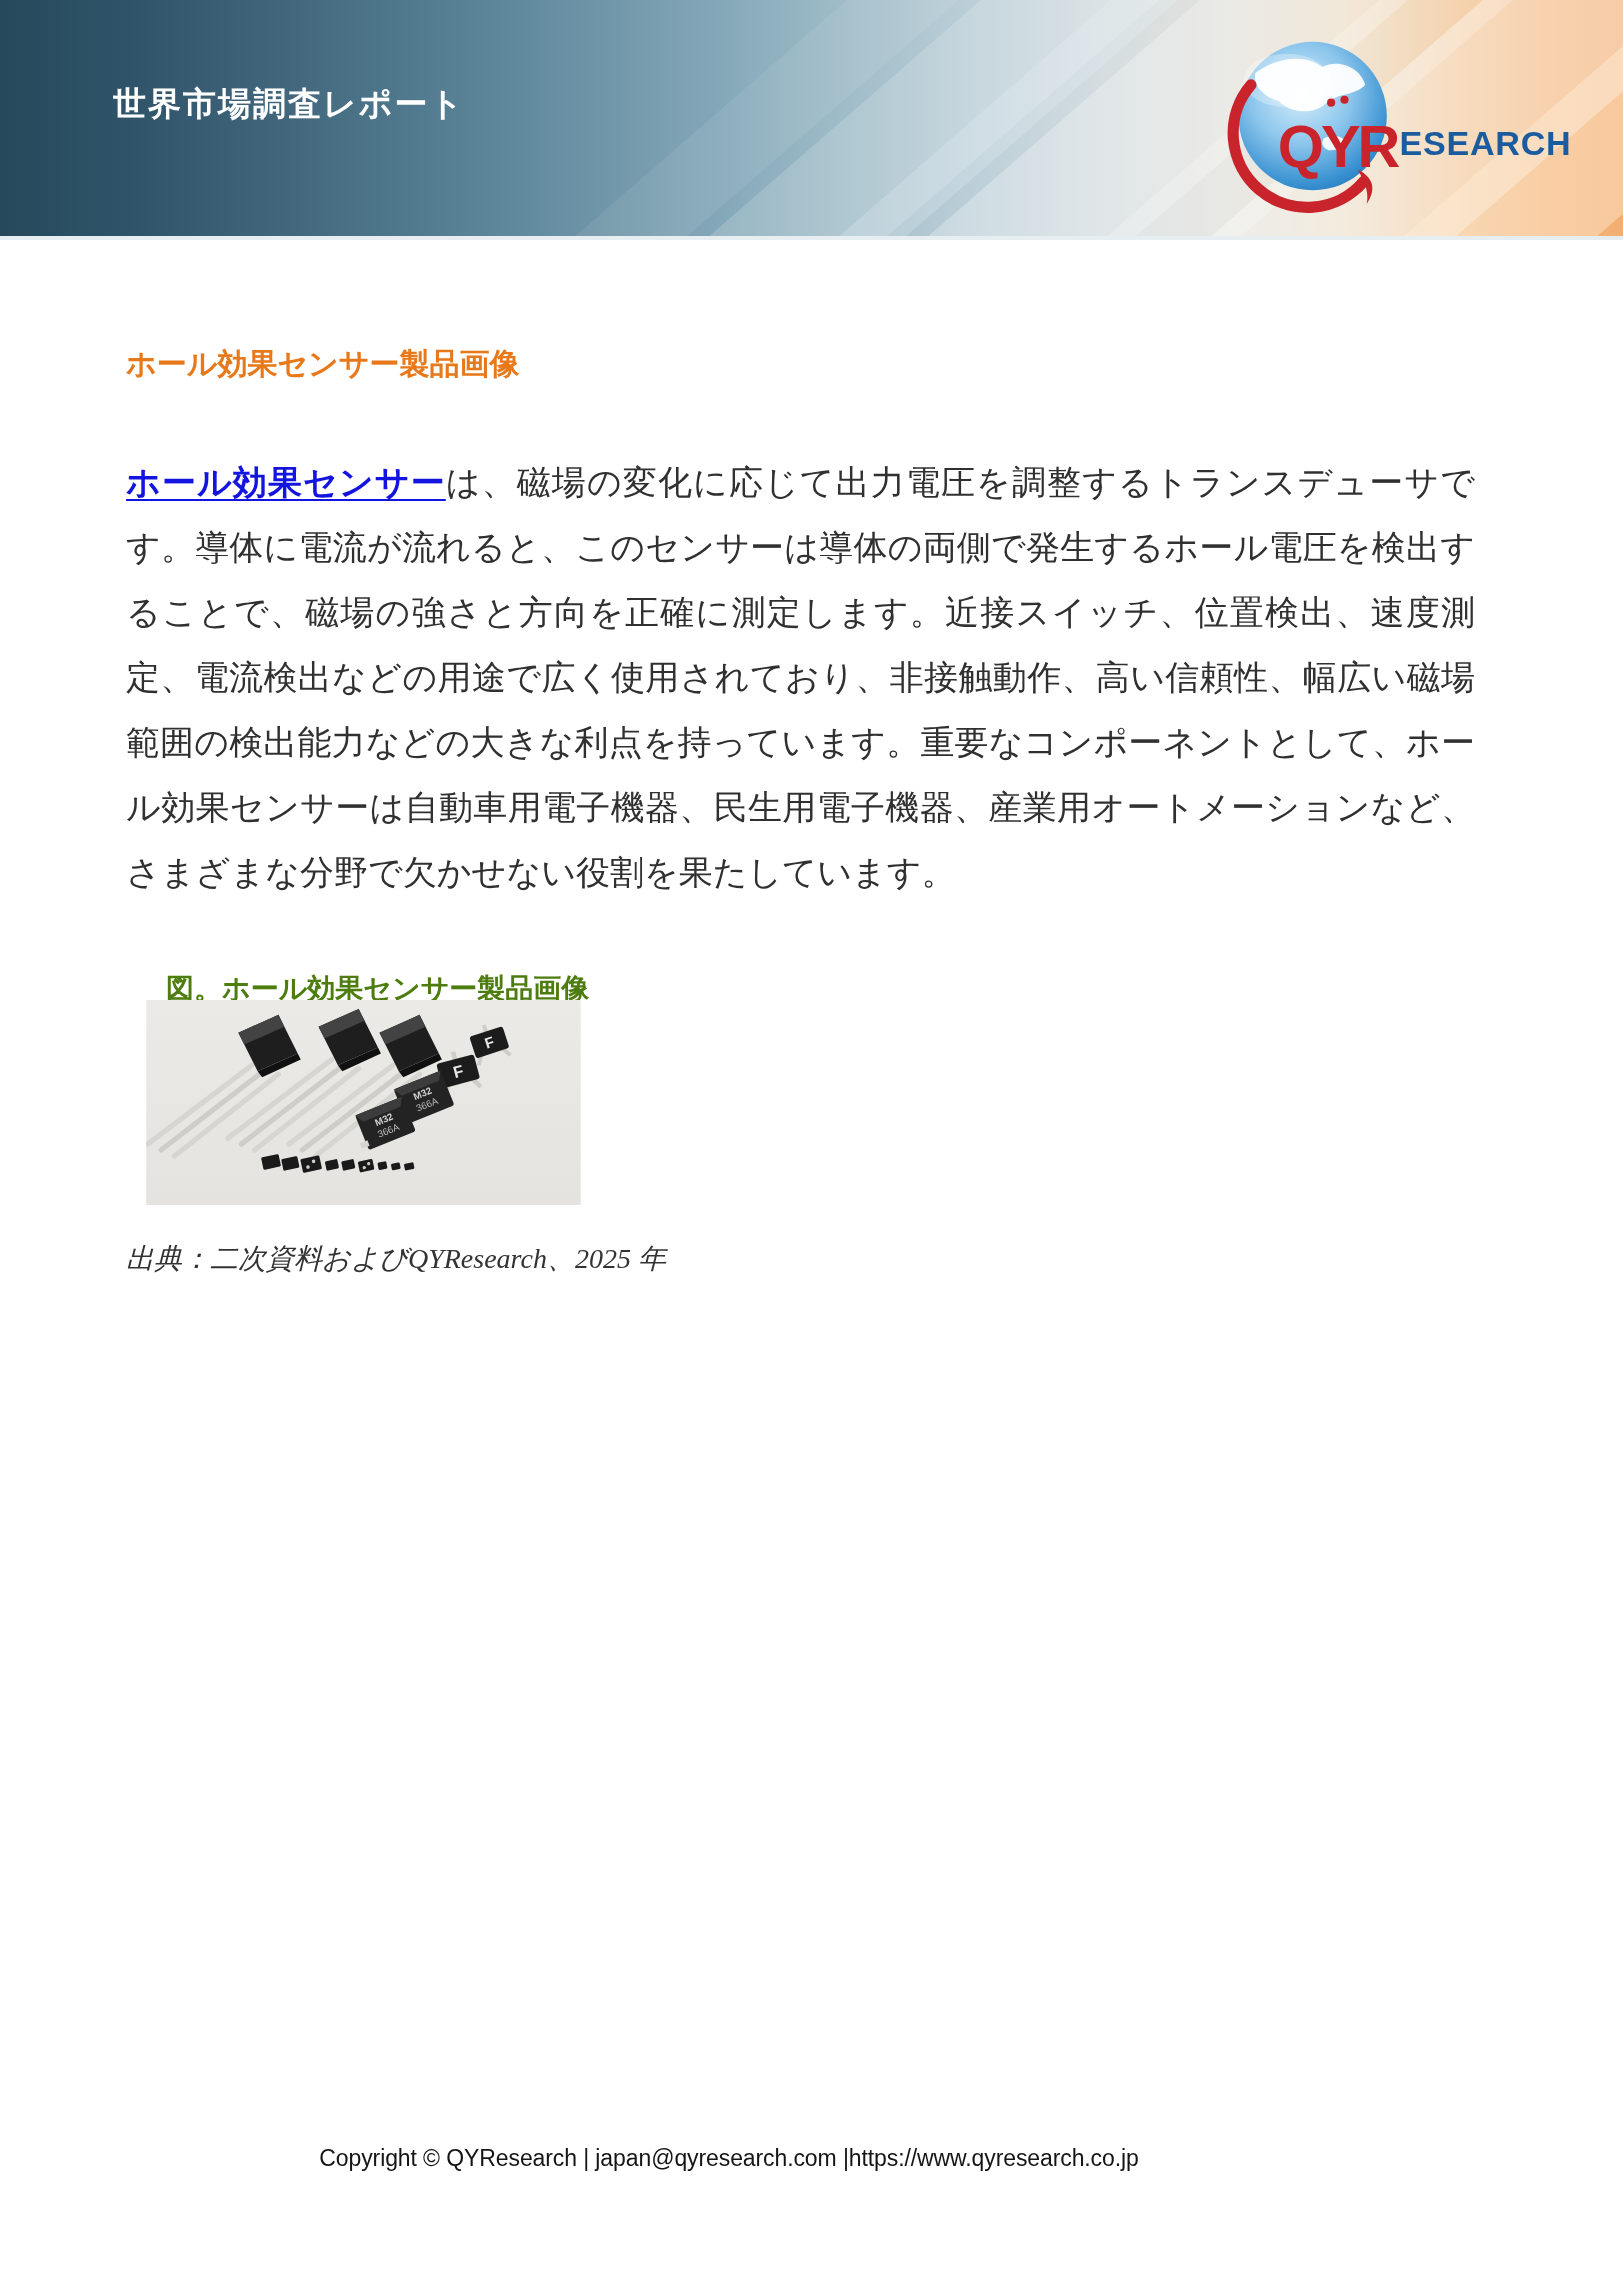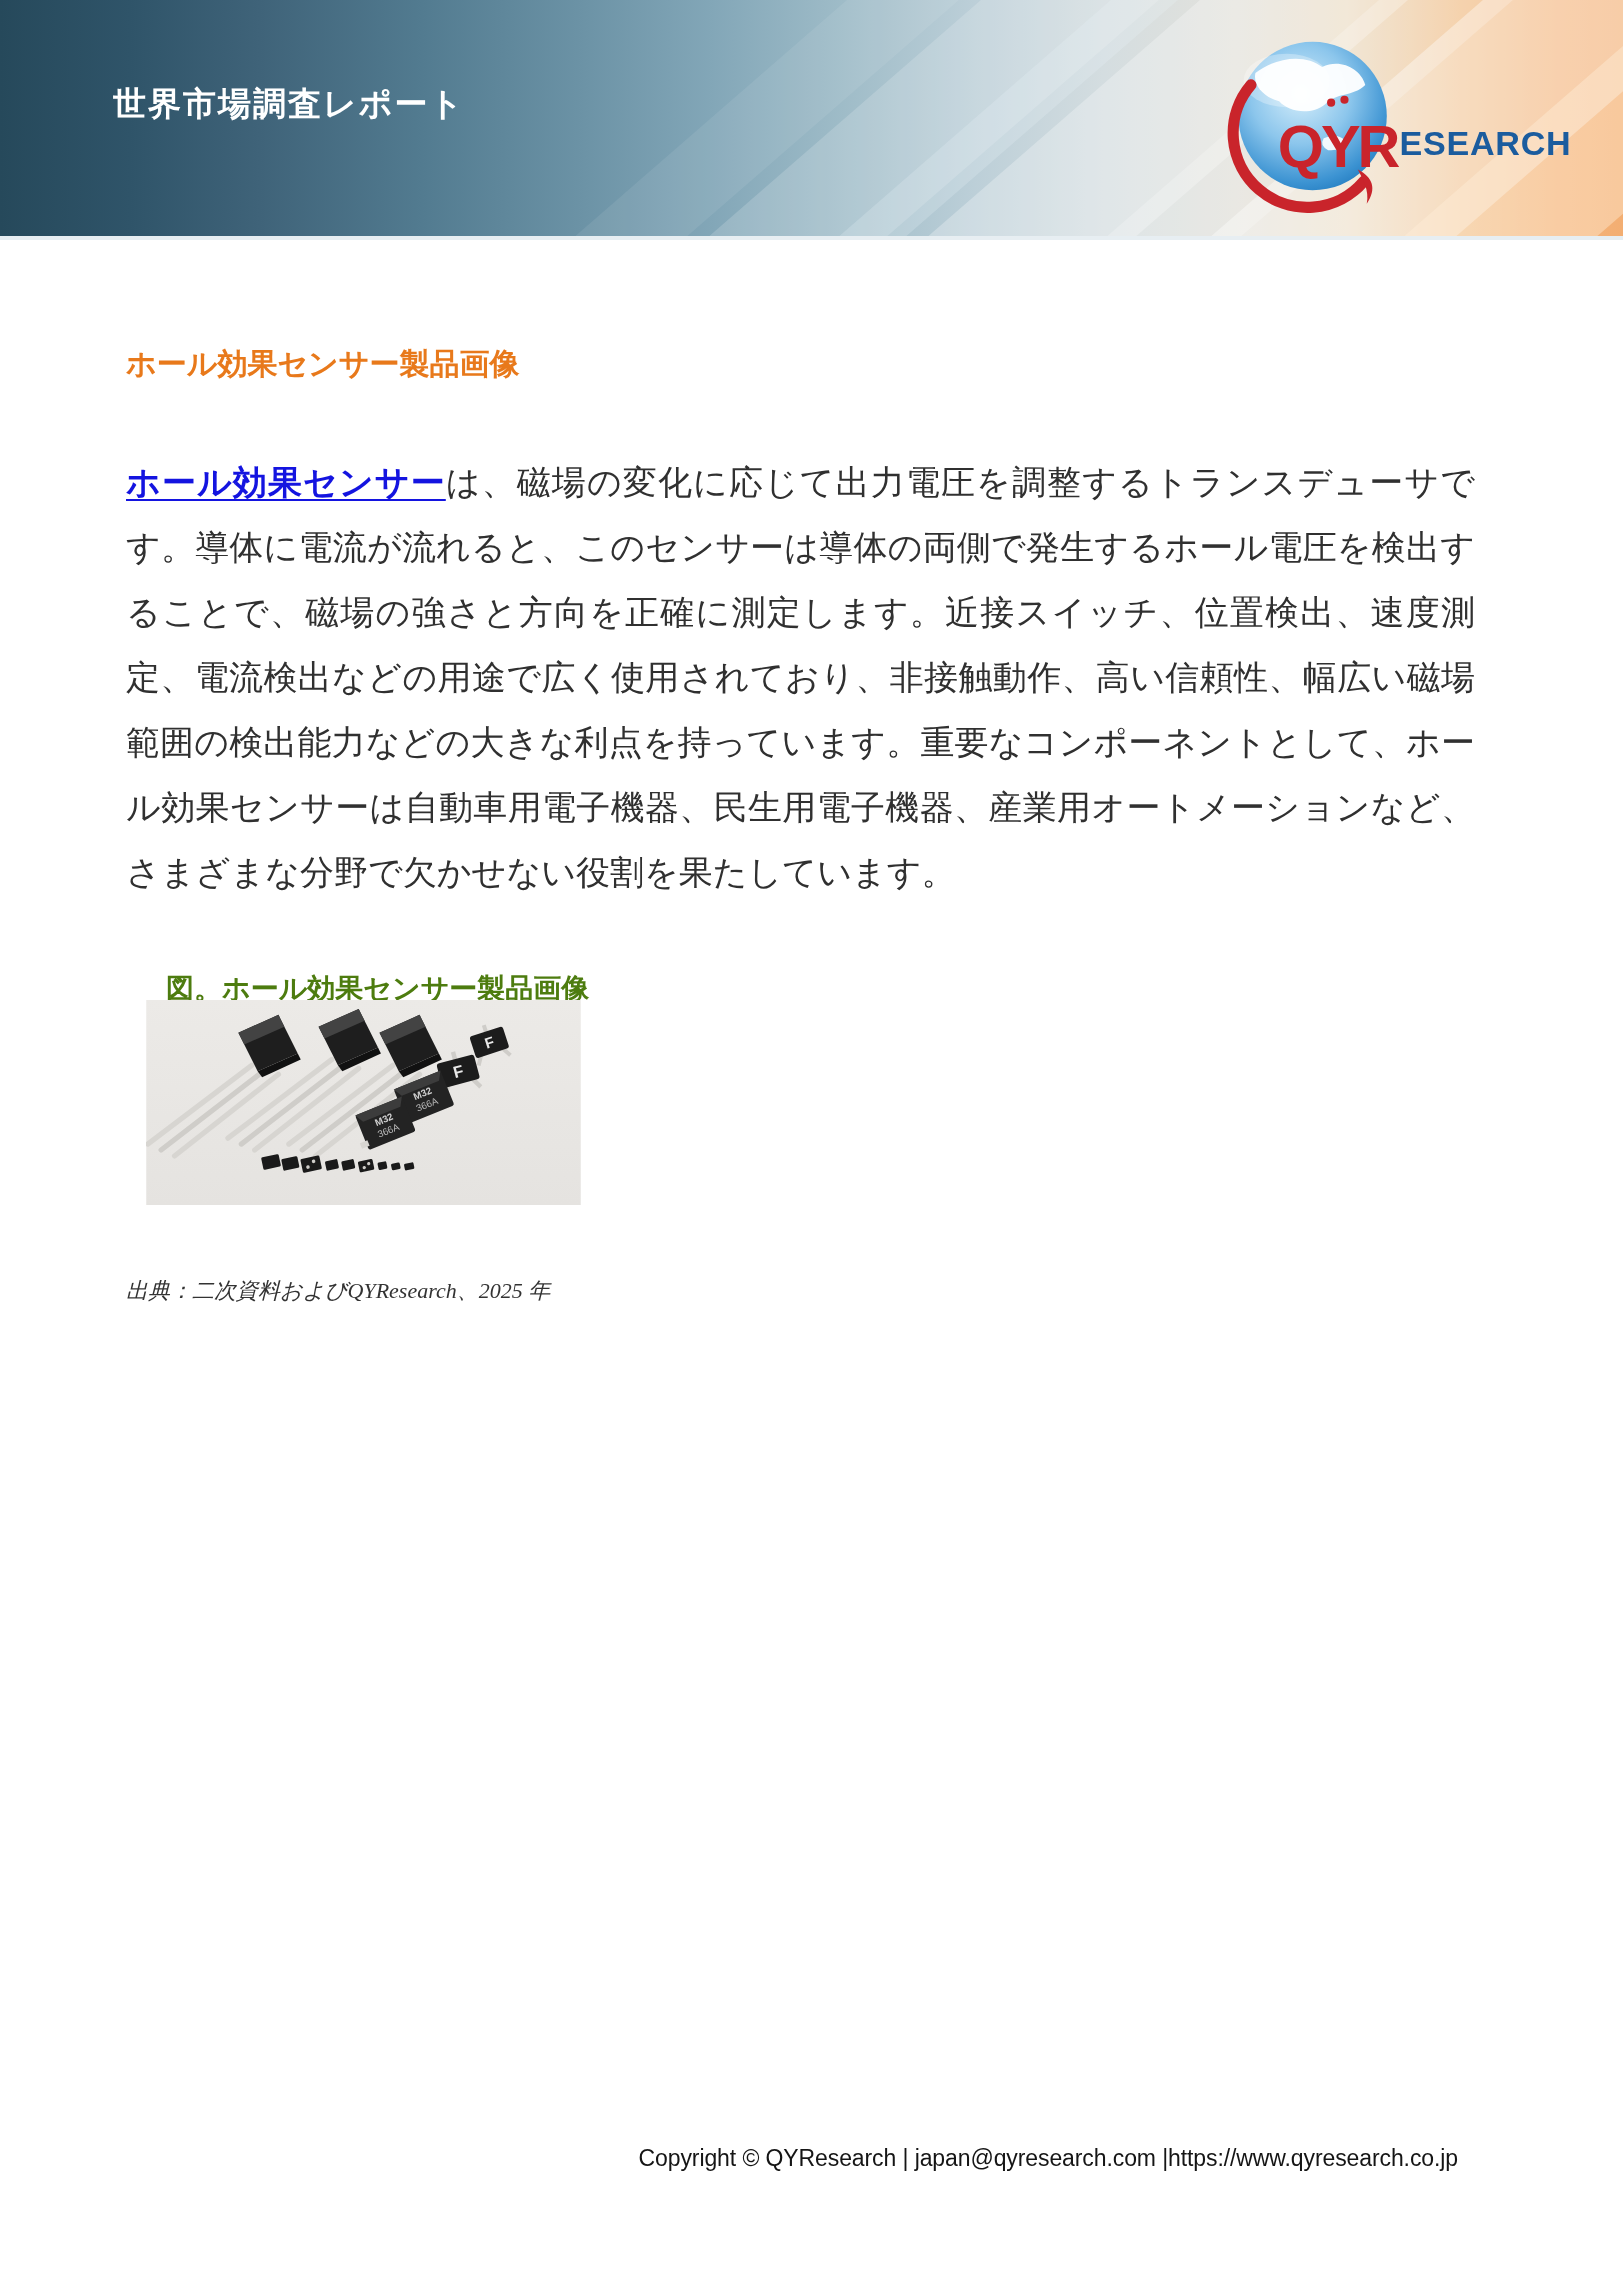--- a/index.html
+++ b/index.html
@@ -43,25 +43,25 @@
   .intro a{color:#1414e0;font-weight:bold;text-decoration:underline;
     text-decoration-thickness:2.2px;text-underline-offset:5.2px;cursor:pointer;}
   .figure-heading{
     position:absolute;left:126px;width:1349px;
     color:#4d7c0f;font-size:28px;font-weight:bold;line-height:1.2;margin-left:40px;
   }
   .fig1{top:949px;}
   .fig2{top:1412px;}
   .product-image{position:absolute;left:146px;top:1000px;width:435px;height:205px;}
   .caption{
-    position:absolute;left:126px;top:1276px;width:1349px;
-    color:#333333;font-size:22px;font-style:italic;
+    position:absolute;left:126px;top:1240px;width:1349px;
+    color:#333333;font-size:28px;font-style:italic;
   }
   .footer{
-    position:absolute;left:0;top:2145px;width:1458px;text-align:right;
+    position:absolute;left:0;top:2145px;width:1458px;text-align:center;
     color:#151515;font-size:23px;font-family:"Liberation Sans","DejaVu Sans",sans-serif;
     letter-spacing:-0.1px;
   }
 </style>
 </head>
 <body>
 
 <div class="page">
 
   <div class="banner">

